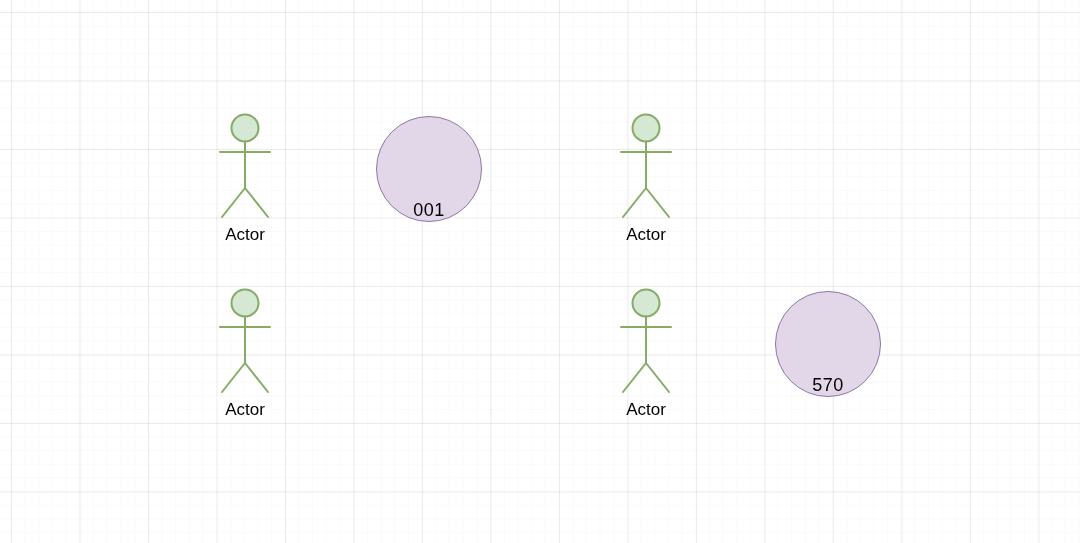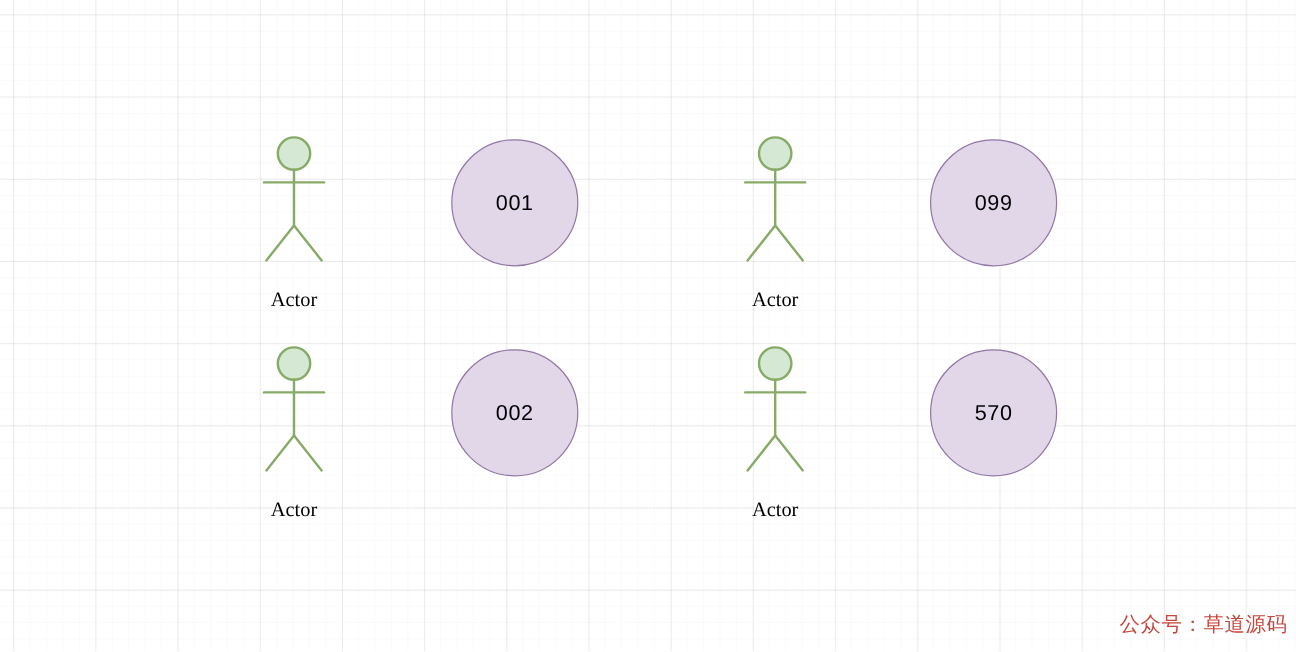--- a/index.html
+++ b/index.html
@@ -35,37 +35,36 @@
     stroke: var(--actor-stroke, #87ab66);
     stroke-width: 2;
   }
   .actor-line {
     stroke: var(--actor-stroke, #87ab66);
     stroke-width: 2;
     stroke-linecap: round;
     fill: none;
   }
   .actor-label {
-    margin-top: 21px;
+    margin-top: 6px;
     font-size: 17px;
     line-height: 20px;
     color: var(--shape-label, #000);
     white-space: nowrap;
-    font-family: Liberation Serif, serif;
   }
   .usecase {
     position: absolute;
     width: 106px;
     height: 106px;
     border-radius: 50%;
     background: var(--ellipse-fill, #e2d6e9);
     border: 1.5px solid var(--ellipse-stroke, #9177a4);
     box-sizing: border-box;
     display: flex;
-    align-items: center;
+    align-items: flex-end;
     justify-content: center;
   }
   .usecase-label {
     font-size: 18px;
     color: var(--shape-label, #000);
     letter-spacing: 0.5px;
   }
   
   #actor-1 { left: 217px; top: 113px; }
   #actor-2 { left: 618px; top: 113px; }
@@ -121,49 +120,42 @@
     <svg class="actor-svg" viewBox="0 0 56 106" width="56" height="106">
       <circle class="actor-head" cx="28" cy="15" r="13.5"></circle>
       <line class="actor-line" x1="28" y1="28.5" x2="28" y2="75"></line>
       <line class="actor-line" x1="3" y1="39" x2="53" y2="39"></line>
       <line class="actor-line" x1="28" y1="75" x2="5" y2="104"></line>
       <line class="actor-line" x1="28" y1="75" x2="51" y2="104"></line>
     </svg>
     <div class="actor-label">Actor</div>
   </div>
 
-  <div class="usecase" id="usecase-2">
-    <span class="usecase-label">099</span>
-  </div>
 
   <div class="actor" id="actor-3">
     <svg class="actor-svg" viewBox="0 0 56 106" width="56" height="106">
       <circle class="actor-head" cx="28" cy="15" r="13.5"></circle>
       <line class="actor-line" x1="28" y1="28.5" x2="28" y2="75"></line>
       <line class="actor-line" x1="3" y1="39" x2="53" y2="39"></line>
       <line class="actor-line" x1="28" y1="75" x2="5" y2="104"></line>
       <line class="actor-line" x1="28" y1="75" x2="51" y2="104"></line>
     </svg>
     <div class="actor-label">Actor</div>
   </div>
 
-  <div class="usecase" id="usecase-3">
-    <span class="usecase-label">002</span>
-  </div>
 
   <div class="actor" id="actor-4">
     <svg class="actor-svg" viewBox="0 0 56 106" width="56" height="106">
       <circle class="actor-head" cx="28" cy="15" r="13.5"></circle>
       <line class="actor-line" x1="28" y1="28.5" x2="28" y2="75"></line>
       <line class="actor-line" x1="3" y1="39" x2="53" y2="39"></line>
       <line class="actor-line" x1="28" y1="75" x2="5" y2="104"></line>
       <line class="actor-line" x1="28" y1="75" x2="51" y2="104"></line>
     </svg>
     <div class="actor-label">Actor</div>
   </div>
 
   <div class="usecase" id="usecase-4">
     <span class="usecase-label">570</span>
   </div>
 
-  <div class="wm-wechat">公众号：草道源码</div>
 
 </div>
 
 </body></html>

